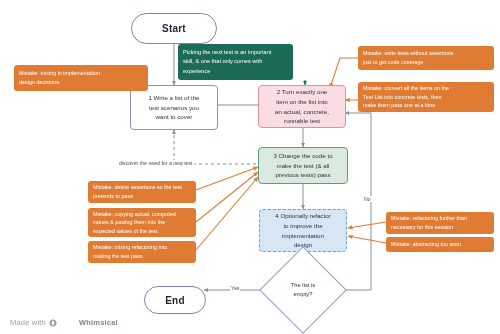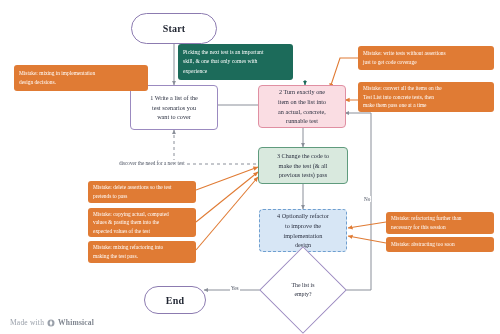--- a/index.html
+++ b/index.html
@@ -5,21 +5,21 @@
   html, body {
     margin: 0;
     padding: 0;
     background: #ffffff;
   }
   #canvas {
     position: relative;
     width: 500px;
     height: 334px;
     background: #ffffff;
-    font-family: Liberation Serif, serif;
+    font-family: Liberation Sans, sans-serif;
     overflow: hidden;
     border-radius: 28px;
   }
   #edges {
     position: absolute;
     left: 0;
     top: 0;
     width: 500px;
     height: 334px;
     pointer-events: none;
@@ -155,20 +155,21 @@
     display: flex;
     align-items: center;
     gap: 3px;
     font-size: 7.5px;
     color: #9aa0aa;
     letter-spacing: .2px;
   }
   #footer .brand {
     color: #7f858f;
     font-weight: bold;
+    margin-left: 19px;
   }
   .whimsical-mark {
     display: inline-block;
     width: 8px;
     height: 8px;
   }
 </style>
 </head>
 <body>
 

